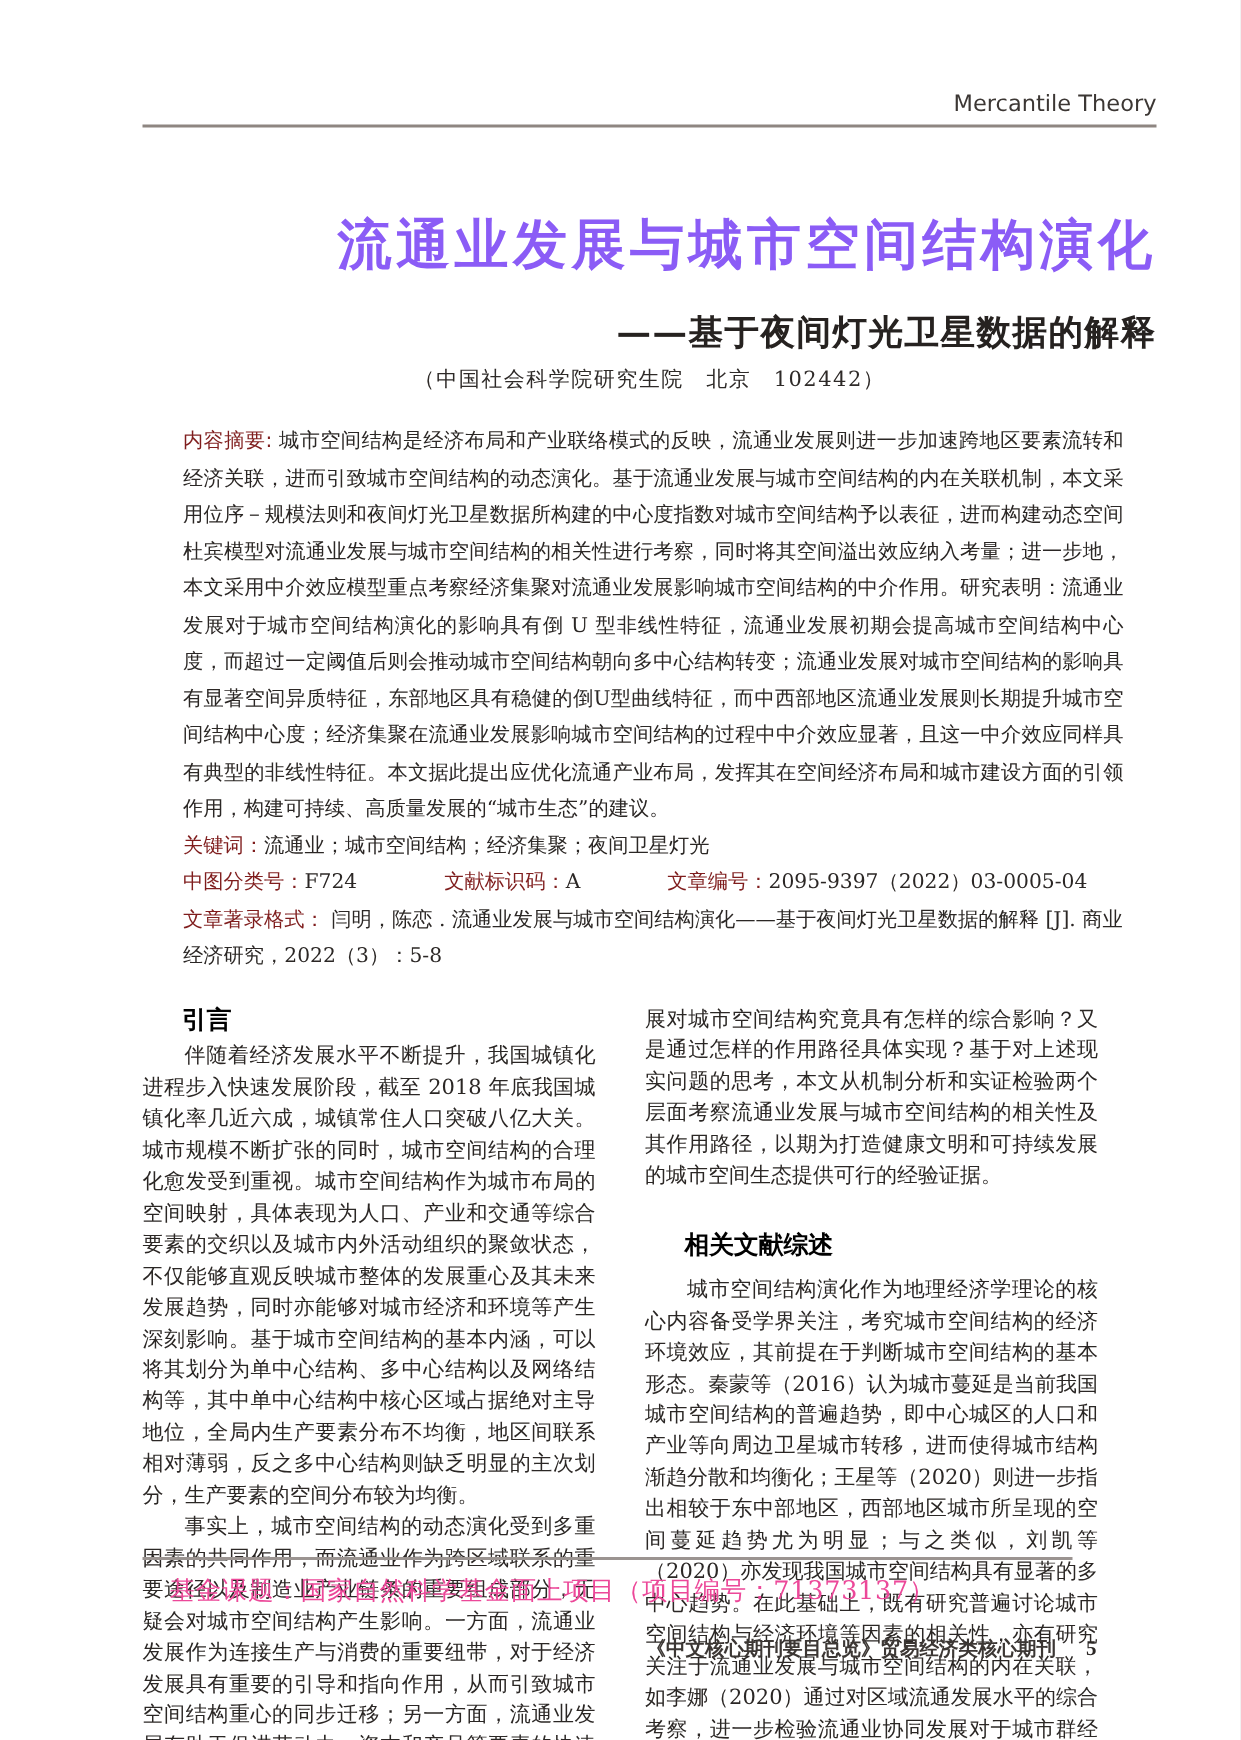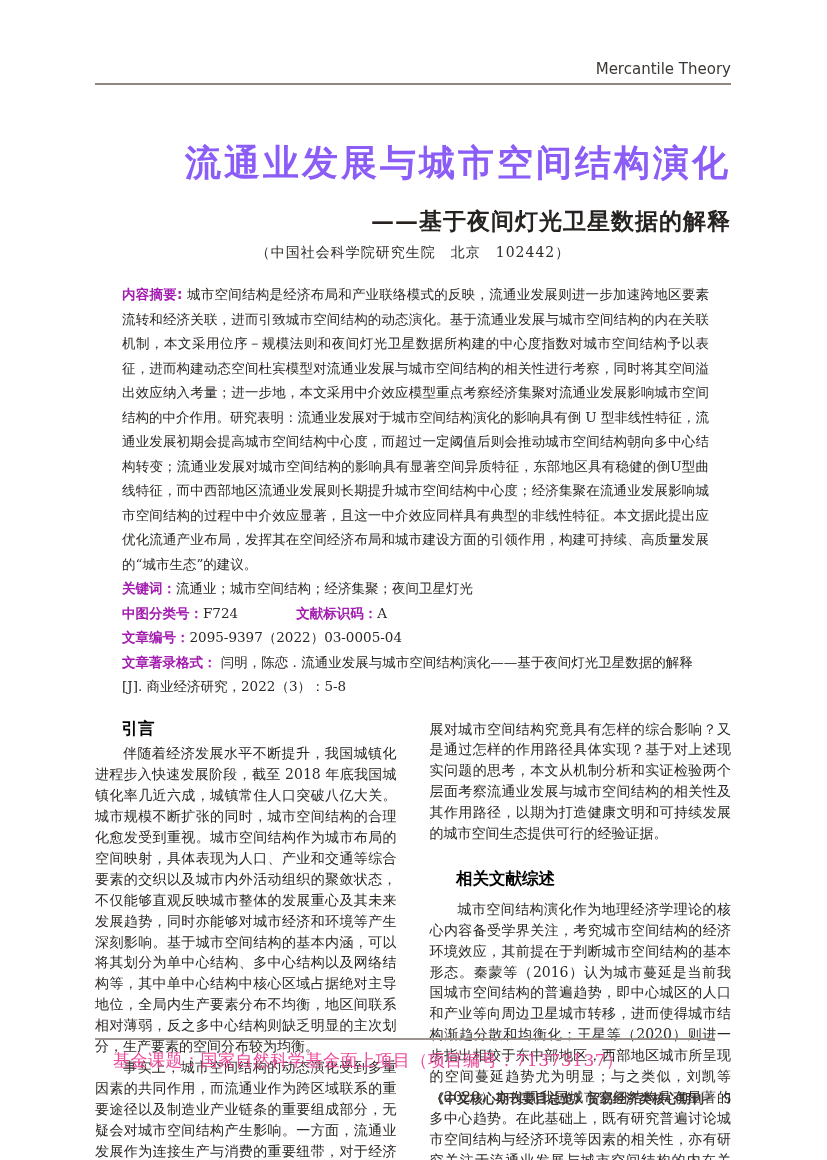--- a/index.html
+++ b/index.html
@@ -2,21 +2,21 @@
 <html><head>
 <meta charset="utf-8">
 <style>
   html,body { margin:0; padding:0; background:#e8e8e8; }
   .page {
     position:relative;
     width:827px; height:1160px;
     margin:0 auto;
     background:#ffffff;
     box-sizing:border-box;
-    padding:0 96px 0 95px;
+    padding:0 56px 0 95px;
     font-family:"DejaVu Serif", serif;
     color:#2e2a28;
     overflow:hidden;
   }
   
   .header-row { padding-top:60px; text-align:right;
     font-family:"DejaVu Sans", sans-serif; font-size:15px; color:#3c3734; }
   .header-rule { border-bottom:2px solid #8e8681; margin-top:5px; }
 
   
@@ -26,21 +26,21 @@
   .subtitle { margin-top:18px; text-align:right;
     font-size:23px; font-weight:600; letter-spacing:1px; color:#262220; }
   .authors { margin-top:24px; text-align:center; font-size:15px;
     font-weight:600; letter-spacing:2px; }
   .affiliation { margin-top:7px; text-align:center; font-size:14px; letter-spacing:1px; }
 
   
   .abstract { margin:20px 22px 0 27px; font-size:13.5px; line-height:24.5px;
     text-align:justify; color:#2b2725; }
   .abs-label, .meta-label {
-    font-family:"DejaVu Sans", sans-serif; font-weight:bold; color:#a21caf; }
+    font-family:"DejaVu Sans", sans-serif; font-weight:normal; color:#7f1d1d; }
   .meta-line { text-align:left; }
   .cls-group { margin-right:58px; white-space:nowrap; }
   .cls-group:last-child { margin-right:0; }
 
   
   .body-cols { display:flex; gap:33px; margin-top:20px; }
   .col { width:302px; font-size:14px; line-height:20.9px;
     text-align:justify; color:#2b2725; }
   .col p { margin:0; text-indent:2em; }
   .col p.no-indent { text-indent:0; }

